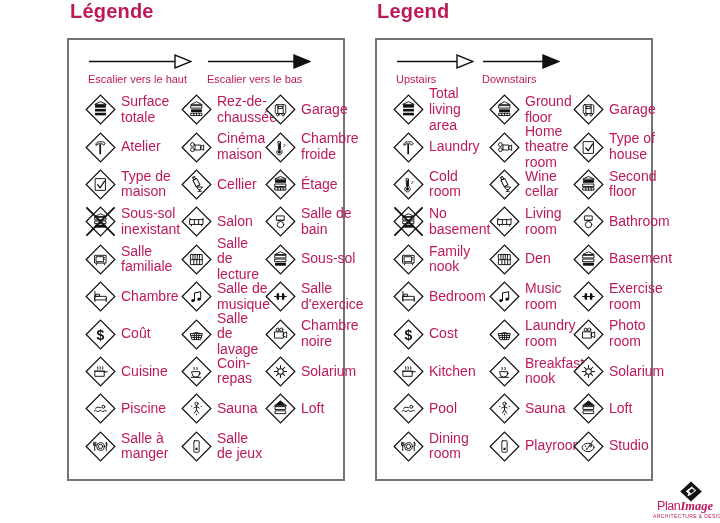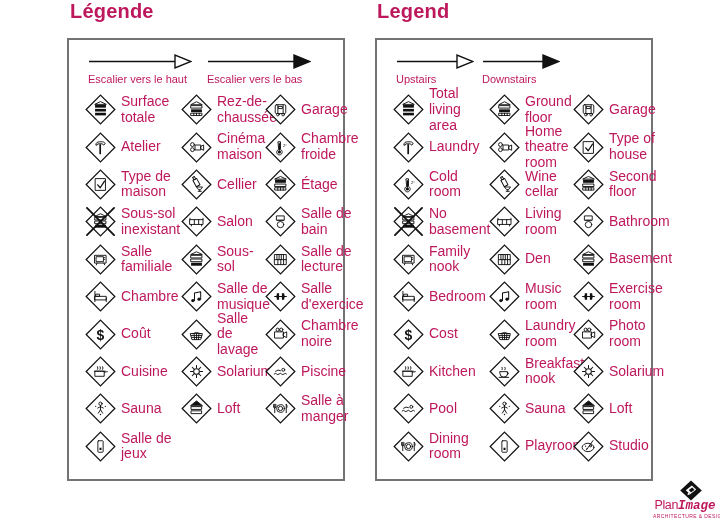--- a/index.html
+++ b/index.html
@@ -18,21 +18,21 @@
   .arrow-label{font-size:11px;margin-top:3px;white-space:nowrap;}
   .grid{display:grid;grid-template-columns:96px 84px 1fr;padding:6px 2px 0 16px;
         grid-auto-rows:37.4px;align-items:center;}
   .item{display:flex;align-items:center;gap:5px;}
   .item svg{flex:0 0 auto;display:block;}
   .item-label{font-size:14px;line-height:1.12;max-width:58px;}
   .logo{position:absolute;right:3px;bottom:4px;width:64px;text-align:center;}
   .logo-mark{display:block;margin:0 auto -3px 26px;}
   .logo-text{font-size:12.5px;line-height:1;white-space:nowrap;}
   .logo-plan{font-weight:normal;letter-spacing:-.4px;}
-  .logo-image{font-family:Liberation Mono, monospace;font-style:italic;font-weight:bold;}
+  .logo-image{font-family:Liberation Serif, serif;font-style:italic;font-weight:bold;}
   .logo-tagline{font-size:5px;letter-spacing:.4px;margin-top:1px;white-space:nowrap;}
 </style>
 </head>
 <body>
 
 <div class="canvas">
 
   <h1 class="panel-title" id="title-0">Légende</h1>
   <h1 class="panel-title" id="title-1">Legend</h1>
 
@@ -251,53 +251,53 @@
               </g>
             </svg>
           </span>
           <span class="item-label">Salle familiale</span>
         </div>
         <div class="item">
           <span>
             <svg width="31" height="31" viewBox="0 0 40 40">
               <polygon points="20,1.5 38.5,20 20,38.5 1.5,20" fill="#fff" stroke="#111111" stroke-width="1.6"></polygon>
               <g fill="none" stroke="#111111" stroke-width="1.2" stroke-linecap="round" stroke-linejoin="round">
-                <path d="M13,13.4 L20,10 L27,13.4 Z"></path>
-                <rect x="13" y="14.6" width="14" height="3.4"></rect>
-                <rect x="13" y="19.4" width="14" height="3.4"></rect>
-                <rect x="13" y="24.2" width="14" height="3.8" fill="#111" stroke="none"></rect>
-              </g>
-            </svg>
-          </span>
-          <span class="item-label">Sous-sol</span>
-        </div>
-        <div class="item">
-          <span>
-            <svg width="31" height="31" viewBox="0 0 40 40">
-              <polygon points="20,1.5 38.5,20 20,38.5 1.5,20" fill="#fff" stroke="#111111" stroke-width="1.6"></polygon>
-              <g fill="none" stroke="#111111" stroke-width="1.2" stroke-linecap="round" stroke-linejoin="round">
                 <rect x="12.6" y="13.6" width="14.8" height="13"></rect>
                 <line x1="12.6" y1="20.2" x2="27.4" y2="20.2"></line>
                 <line x1="15.4" y1="13.6" x2="15.4" y2="20.2"></line>
                 <line x1="18.2" y1="13.6" x2="18.2" y2="20.2"></line>
                 <line x1="21" y1="13.6" x2="21" y2="20.2"></line>
                 <line x1="23.8" y1="13.6" x2="23.8" y2="20.2"></line>
                 <line x1="16.6" y1="20.2" x2="16.6" y2="26.6"></line>
                 <line x1="20.4" y1="20.2" x2="20.4" y2="26.6"></line>
                 <line x1="24" y1="20.2" x2="24" y2="26.6"></line>
               </g>
             </svg>
           </span>
           <span class="item-label">Salle de lecture</span>
         </div>
         <div class="item">
           <span>
             <svg width="31" height="31" viewBox="0 0 40 40">
               <polygon points="20,1.5 38.5,20 20,38.5 1.5,20" fill="#fff" stroke="#111111" stroke-width="1.6"></polygon>
               <g fill="none" stroke="#111111" stroke-width="1.2" stroke-linecap="round" stroke-linejoin="round">
+                <path d="M13,13.4 L20,10 L27,13.4 Z"></path>
+                <rect x="13" y="14.6" width="14" height="3.4"></rect>
+                <rect x="13" y="19.4" width="14" height="3.4"></rect>
+                <rect x="13" y="24.2" width="14" height="3.8" fill="#111" stroke="none"></rect>
+              </g>
+            </svg>
+          </span>
+          <span class="item-label">Sous-sol</span>
+        </div>
+        <div class="item">
+          <span>
+            <svg width="31" height="31" viewBox="0 0 40 40">
+              <polygon points="20,1.5 38.5,20 20,38.5 1.5,20" fill="#fff" stroke="#111111" stroke-width="1.6"></polygon>
+              <g fill="none" stroke="#111111" stroke-width="1.2" stroke-linecap="round" stroke-linejoin="round">
                 <line x1="12.8" y1="13.4" x2="12.8" y2="26.6"></line>
                 <rect x="12.8" y="19.8" width="14.6" height="4.6"></rect>
                 <rect x="14.2" y="17" width="4.6" height="2.8"></rect>
                 <line x1="27.4" y1="22" x2="27.4" y2="26.6"></line>
               </g>
             </svg>
           </span>
           <span class="item-label">Chambre</span>
         </div>
         <div class="item">
@@ -375,20 +375,34 @@
               <polygon points="20,1.5 38.5,20 20,38.5 1.5,20" fill="#fff" stroke="#111111" stroke-width="1.6"></polygon>
               <g fill="none" stroke="#111111" stroke-width="1.2" stroke-linecap="round" stroke-linejoin="round">
                 <rect x="13.2" y="19.6" width="11.6" height="6.6"></rect>
                 <line x1="24.8" y1="20.8" x2="28.8" y2="20.2"></line>
                 <line x1="12" y1="19.6" x2="26" y2="19.6"></line>
                 <path d="M16.2,17.2 q1.2,-1.6 0,-3.4 M19.5,17.2 q1.2,-1.6 0,-3.4 M22.8,17.2 q1.2,-1.6 0,-3.4"></path>
               </g>
             </svg>
           </span>
           <span class="item-label">Cuisine</span>
+        </div>
+        <div class="item">
+          <span>
+            <svg width="31" height="31" viewBox="0 0 40 40">
+              <polygon points="20,1.5 38.5,20 20,38.5 1.5,20" fill="#fff" stroke="#111111" stroke-width="1.6"></polygon>
+              <g fill="none" stroke="#111111" stroke-width="1.2" stroke-linecap="round" stroke-linejoin="round">
+                <path d="M14.2,20.2 h9.6 v3 a4.8,4 0 0 1 -9.6,0 z"></path>
+                <path d="M23.8,21 q3.2,0.4 0.2,3"></path>
+                <line x1="13" y1="27.6" x2="25.4" y2="27.6"></line>
+                <path d="M16.8,17.8 q1.2,-1.6 0,-3.2 M20.6,17.8 q1.2,-1.6 0,-3.2"></path>
+              </g>
+            </svg>
+          </span>
+          <span class="item-label">Coin-repas</span>
         </div>
         <div class="item">
           <span>
             <svg width="31" height="31" viewBox="0 0 40 40">
               <polygon points="20,1.5 38.5,20 20,38.5 1.5,20" fill="#fff" stroke="#111111" stroke-width="1.6"></polygon>
               <g fill="none" stroke="#111111" stroke-width="1.2" stroke-linecap="round" stroke-linejoin="round">
                 <circle cx="20" cy="20" r="3.7" stroke-width="1.3"></circle>
                 <path d="M20,12.2 v3 M20,24.8 v3 M12.2,20 h3 M24.8,20 h3 M14.5,14.5 l2.1,2.1 M23.4,23.4 l2.1,2.1 M25.5,14.5 l-2.1,2.1 M16.6,23.4 l-2.1,2.1" stroke-width="1.3"></path>
               </g>
             </svg>

